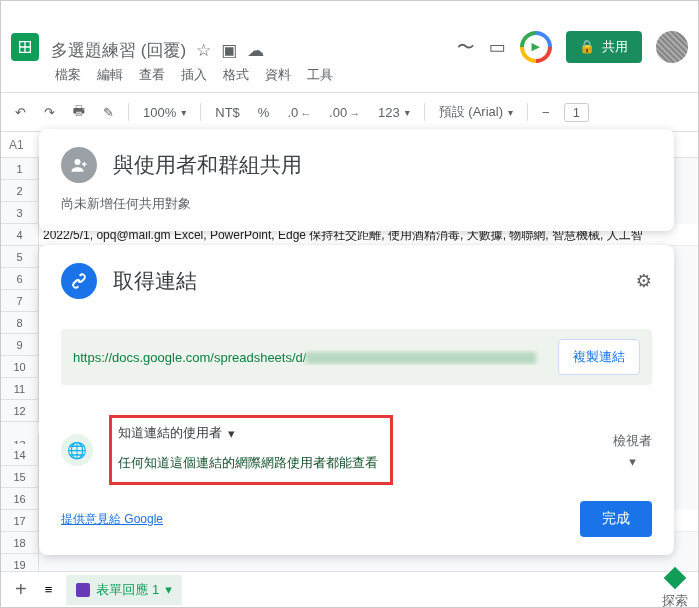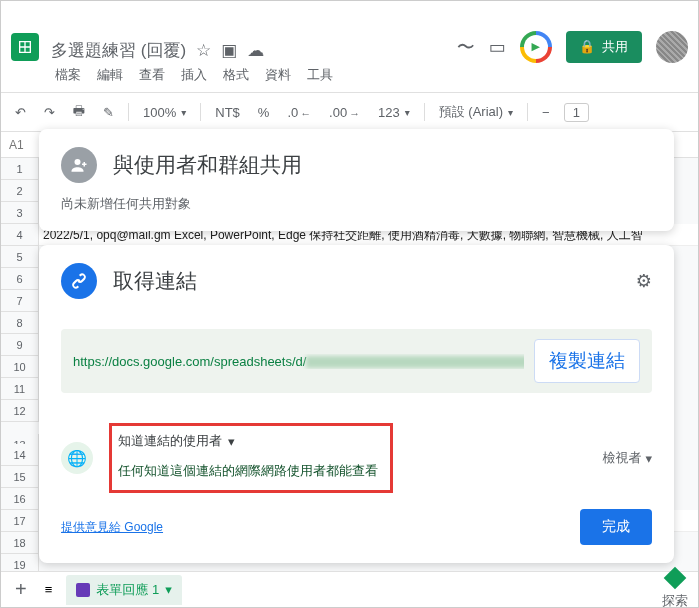--- a/index.html
+++ b/index.html
@@ -33,28 +33,28 @@
 .card-head { display: flex; align-items: center; gap: 16px; font-size: 21px; color: #3c4043; }
 .circle-icon { width: 36px; height: 36px; border-radius: 50%; display: flex; align-items: center; justify-content: center; color: #fff; }
 .circle-grey { background: #9aa0a6; }
 .circle-blue { background: #1a73e8; }
 .sub { font-size: 13px; color: #5f6368; margin-top: 12px; margin-left: 0; }
 .card2-head-row { display: flex; align-items: center; justify-content: space-between; }
 .gear { color: #5f6368; font-size: 18px; }
 .link-row { display: flex; align-items: center; gap: 10px; margin: 30px 0; background: #eef3ee; border-radius: 4px; padding: 10px 12px; }
 .link-text { flex: 1; font-size: 13px; color: #0b8043; white-space: nowrap; overflow: hidden; }
 .link-blur { display: inline-block; height: 12px; width: 230px; background: #b7d8bf; filter: blur(2px); vertical-align: middle; }
-.copy-btn { border: 1px solid #ccdbf5; background: #fff; color: #1a73e8; padding: 8px 14px; border-radius: 4px; font-size: 19px; }
+.copy-btn { border: 1px solid #ccdbf5; background: #fff; color: #1a73e8; padding: 8px 14px; border-radius: 4px; font-size: 13px; }
 .access-row { display: flex; align-items: center; justify-content: space-between; gap: 12px; }
 .access-left { display: flex; align-items: center; gap: 16px; }
 .globe-badge { width: 32px; height: 32px; border-radius: 50%; background: #e6f4ea; display: flex; align-items: center; justify-content: center; color: #1e8e3e; font-size: 16px; }
 .access-box { border: 3px solid #e53935; padding: 6px 12px 10px 6px; }
 .access-title { font-size: 13px; color: #3c4043; display: flex; align-items: center; gap: 6px; }
 .access-desc { font-size: 13px; color: #14532d; margin-top: 12px; }
-.viewer { font-size: 13px; color: #5f6368; display: flex; align-items: center; gap: 4px; }
+.viewer { font-size: 13px; color: #5f6368; display: flex; align-items: center; gap: 4px; flex-direction: column; }
 .card-footer { display: flex; justify-content: space-between; align-items: center; margin-top: 16px; }
 .feedback { color: #1a73e8; font-size: 12px; text-decoration: underline; }
 .done-btn { background: #1a73e8; color: #fff; border: none; border-radius: 4px; padding: 9px 22px; font-size: 14px; }
 .bottom-bar { position: absolute; bottom: 0; left: 0; right: 0; height: 36px; border-top: 1px solid #e0e0e0; display: flex; align-items: center; padding: 0 10px; gap: 10px; font-size: 13px; background: #fff; }
 .sheet-tab { background: #e6f1ec; color: #0f9d58; border-radius: 3px 3px 0 0; padding: 6px 10px; display: flex; align-items: center; gap: 6px; font-weight: 500; }
 .explore { margin-left: auto; display: flex; align-items: center; gap: 6px; color: #5f6368; flex-direction: column; }
 .explore-icon { width: 16px; height: 16px; background: #0f9d58; transform: rotate(45deg); }
 .arrow-down::after { content: "▾"; font-size: 10px; color: #5f6368; margin-left: 3px; }
 </style>
 </head>

